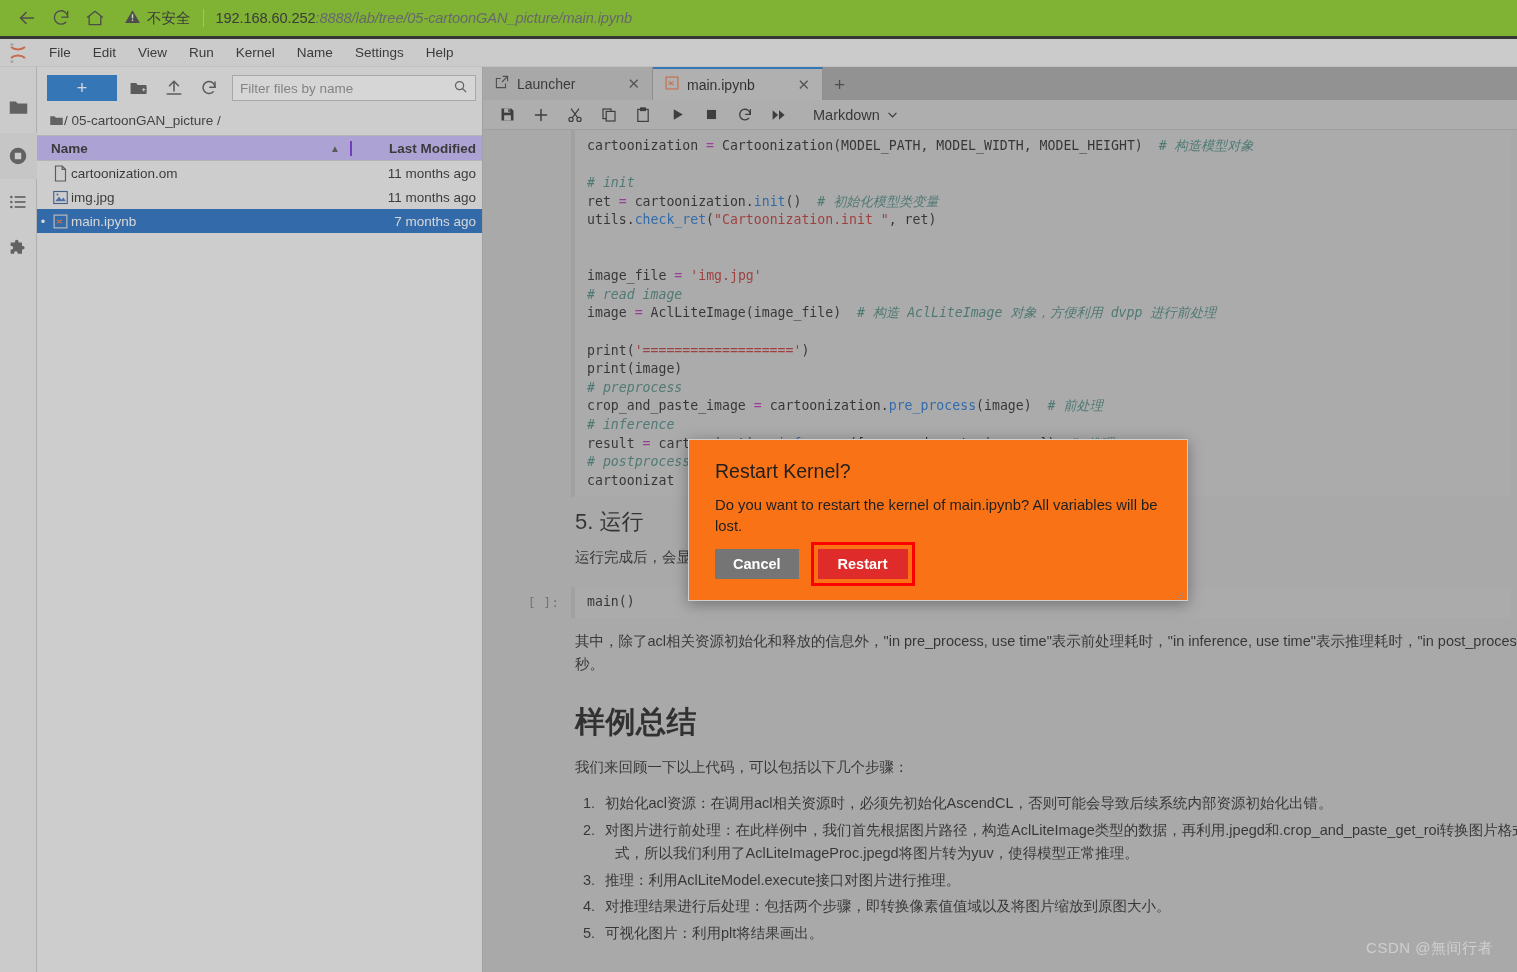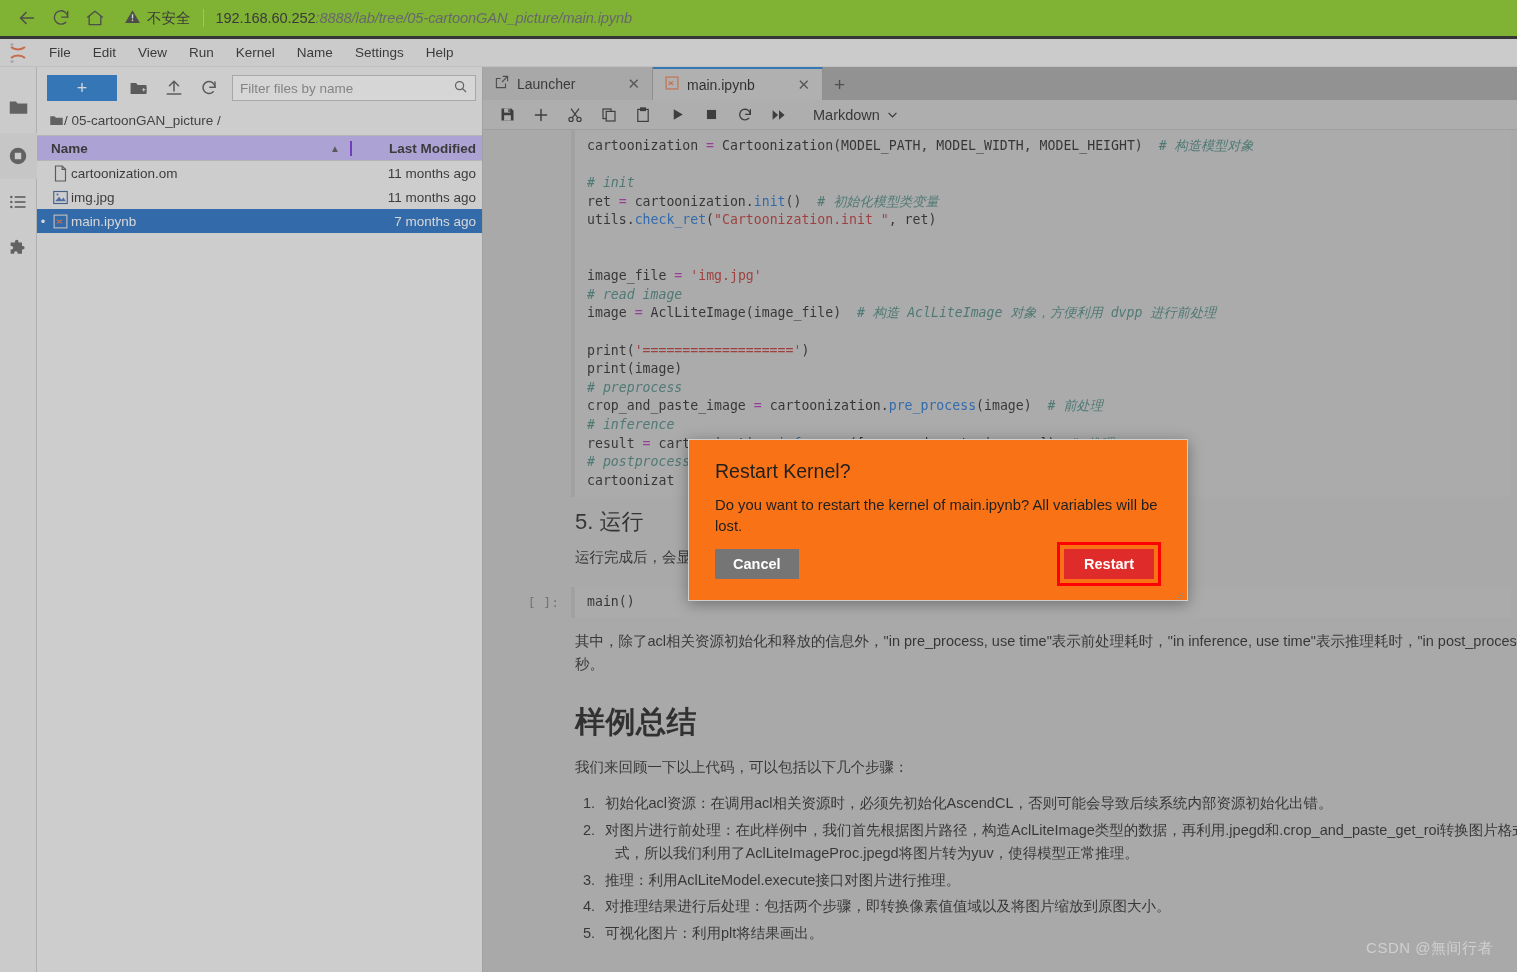--- a/index.html
+++ b/index.html
@@ -187,21 +187,21 @@
 
   
   .dialog {
     position: absolute; z-index: 60; left: 688px; top: 439px; width: 500px; height: 162px;
     background: #f97316; box-shadow: 0 3px 14px rgba(0,0,0,0.35);
     border: 1px solid #d0d0d0; padding: 20px 24px 14px 26px;
     display: flex; flex-direction: column;
   }
   .dlg-title { font-size: 19.5px; color: #1f1f1f; font-weight: normal; margin-bottom: 12px; }
   .dlg-body { font-size: 14.8px; color: #1f1f1f; line-height: 21px; }
-  .dlg-actions { margin-top: auto; display: flex; justify-content: space-between; align-items: center; gap: 4px; padding-right: 2px; }
+  .dlg-actions { margin-top: auto; display: flex; justify-content: flex-start; align-items: center; gap: 12px; padding-right: 2px; }
   .btn {
     border: none; font-size: 14.5px; font-weight: bold; color: #ffffff; cursor: pointer;
     font-family: "Liberation Sans", sans-serif;
   }
   .btn-cancel { background: #757575; padding: 7px 18px; }
   .btn-restart { background: #e02b2b; padding: 7px 20px; }
   .restart-wrap {
     border: 3px solid #ff0000; padding: 4px; display: inline-flex;
   }
   .dlg-resize {

